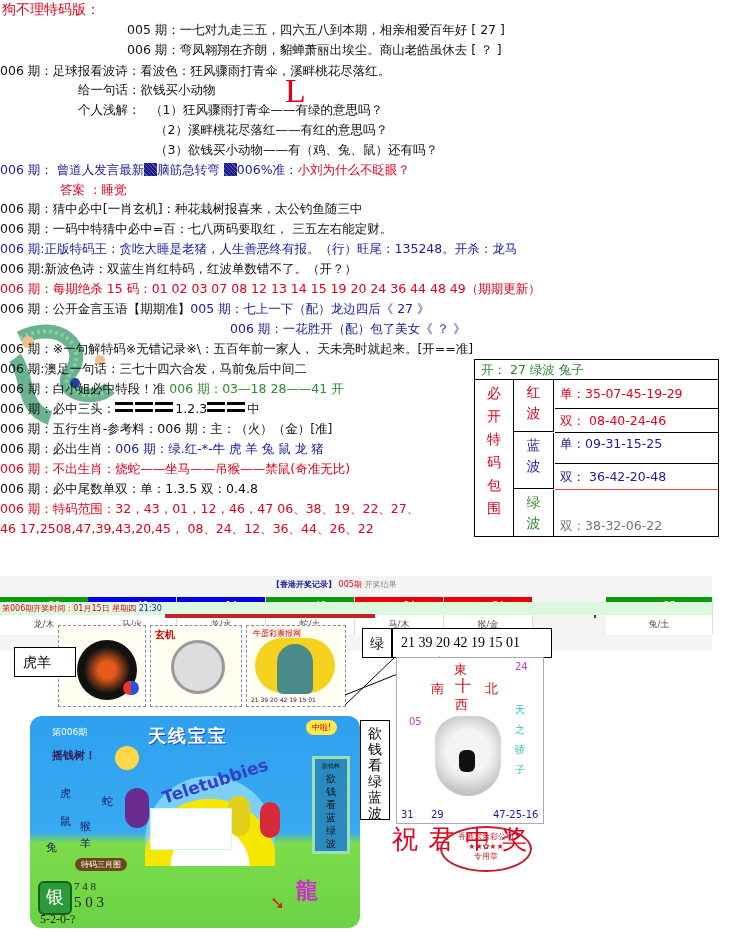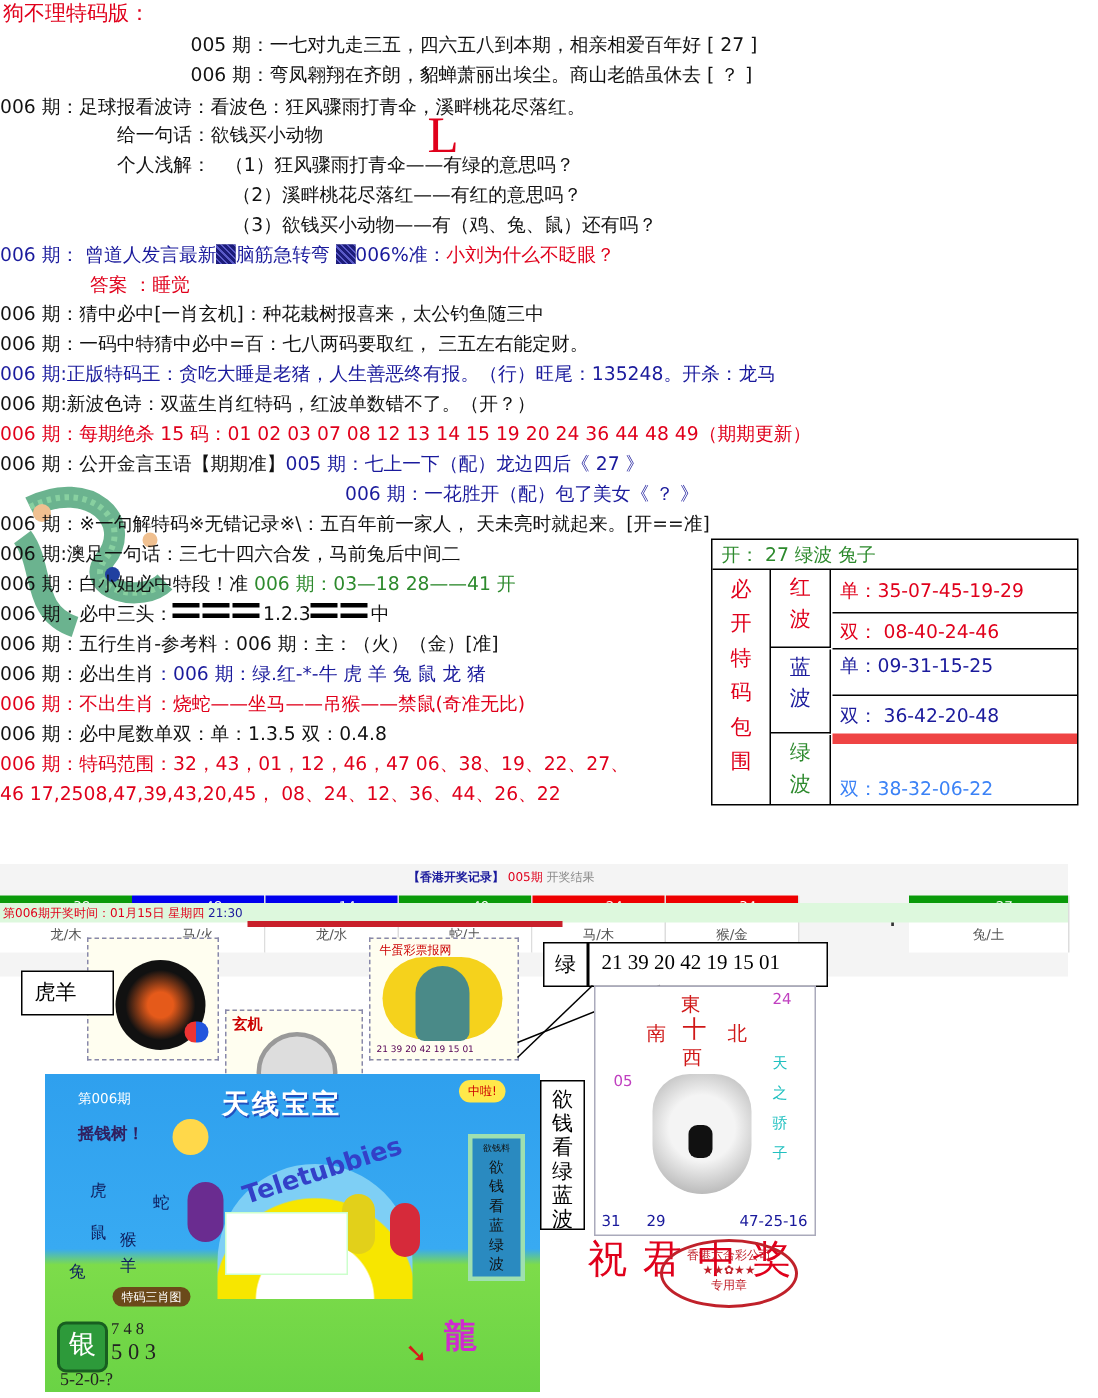--- a/index.html
+++ b/index.html
@@ -32,21 +32,21 @@
   .ball .zod { height:21px; line-height:21px; text-align:center; font-size:9px; color:#555; }
   #plus { position:absolute; left:560px; top:22px; width:70px; text-align:center; font-size:22px; color:#333; }
   #draw-time { position:absolute; left:0; top:602px; width:712px; height:13px; background:#ddf8dd; font-size:8px; line-height:13px; color:#e0001b; padding-left:2px; box-sizing:border-box; }
   #draw-time .tm { color:#1a1a9c; }
 
   
   .card { position:absolute; border:1px dashed #88a; background:#fffef0; box-sizing:border-box; }
   .callout { position:absolute; background:#fff; border:1px solid #000; font-size:14px; box-sizing:border-box; }
 
   
-  #tele { position:absolute; left:30px; top:716px; width:330px; height:212px; background:linear-gradient(#2fa0ee 0%, #38aaf2 55%, #7ddc4a 60%, #6ad345 100%); overflow:hidden; }
+  #tele { position:absolute; left:30px; top:716px; width:330px; height:212px; background:linear-gradient(#2fa0ee 0%, #38aaf2 55%, #7ddc4a 60%, #6ad345 100%); overflow:hidden;border-radius:12px; }
   #tele-rainbow { position:absolute; left:115px; top:60px; width:130px; height:90px; border-radius:65px 65px 0 0; background:radial-gradient(circle at 50% 100%, #fff 35%, #f7e600 36%, #f7e600 60%, #7ecff5 61%); }
   #tele-board { position:absolute; left:120px; top:92px; width:80px; height:40px; background:#fff; border:1px solid #cfc; }
   #tele-tree-note { position:absolute; left:104px; top:150px; width:118px; height:60px; background:#1e5c1e; border:3px solid #0e3e0e; color:#fff; font-size:6px; line-height:9px; padding:2px 4px; box-sizing:border-box; }
   #silver { position:absolute; left:8px; top:165px; width:30px; height:30px; border-radius:6px; background:#2d9a3a; border:2px solid #185e20; color:#fff; text-align:center; font-size:18px; line-height:28px; }
 
   #skull-card { position:absolute; left:396px; top:657px; width:146px; height:165px; background:#fff; border:1px solid #aab; }
   #stamp { position:absolute; left:440px; top:826px; width:88px; height:42px; border:2px solid #c0212a; border-radius:50%; color:#c0212a; font-size:8px; text-align:center; }
 </style>
 </head>
 <body>
@@ -123,27 +123,27 @@
       <div>波</div>
   </div>
   <div class="cell" style="top:20px;height:28px;line-height:28px;border-bottom:1px solid #000;color:#e0001b;">单：35-07-45-19-29</div>
   <div class="cell" style="top:49px;height:23px;line-height:23px;border-bottom:1px solid #000;color:#e0001b;">双：  08-40-24-46</div>
 
   <div class="grp" style="top:73px;height:56px;border-bottom:1px solid #000;color:#1a1a9c;padding-top:2px;box-sizing:border-box;">
     <div>蓝</div>
       <div>波</div>
   </div>
   <div class="cell" style="top:73px;height:30px;border-bottom:1px solid #000;color:#1a1a9c;">单：09-31-15-25</div>
-  <div class="cell" style="top:104px;height:25px;line-height:25px;border-bottom:7px solid #ef4444;color:#1a1a9c;">双：  36-42-20-48</div>
+  <div class="cell" style="top:104px;height:25px;line-height:25px;border-bottom:1px solid #ef4444;color:#1a1a9c;">双：  36-42-20-48</div>
 
   <div class="grp" style="top:130px;bottom:0;color:#2d8a2d;padding-top:2px;box-sizing:border-box;">
     <div>绿</div>
       <div>波</div>
   </div>
-  <div class="cell" style="top:155px;height:22px;color:#3b82f6;">双：38-32-06-22</div>
+  <div class="cell" style="top:155px;height:22px;color:#737373;">双：38-32-06-22</div>
 </div>
 
 <div id="result-bar">
   <div id="result-title">
     <span class="t1">【香港开奖记录】</span>
     <span class="t2">005期</span>
     <span>开奖结果</span>
   </div>
   <div class="ball" style="left:0;">
     <div class="num" style="background:#0a9a0a;">38</div>
@@ -178,21 +178,21 @@
 <div id="draw-time">
   <span>第006期开奖时间：01月15日 星期四</span>
   <span class="tm">21:30</span>
 </div>
 <div class="abs" style="left:165px;top:614px;width:210px;height:4px;background:#c8202a;"></div>
 
 <div class="card" style="left:58px;top:625px;width:88px;height:82px;">
   <div class="abs" style="left:18px;top:14px;width:60px;height:60px;border-radius:50%;background:radial-gradient(circle,#e55a1a 20%,#111 55%);"></div>
   <div class="abs" style="left:64px;top:55px;width:16px;height:14px;border-radius:7px;background:linear-gradient(90deg,#e33 50%,#2255dd 50%);"></div>
 </div>
-<div class="card" style="left:150px;top:625px;width:92px;height:82px;margin-top:48px;">
+<div class="card" style="left:150px;top:625px;width:92px;height:82px;">
   <div class="abs" style="left:4px;top:2px;font-size:10px;color:#c00;font-weight:bold;">玄机</div>
   <div class="abs" style="left:20px;top:14px;width:48px;height:48px;border-radius:50%;background:#ddd;border:3px solid #999;"></div>
 </div>
 <div class="card" style="left:246px;top:625px;width:100px;height:82px;">
   <div class="abs" style="left:6px;top:2px;font-size:8px;color:#c00;">牛蛋彩票报网</div>
   <div class="abs" style="left:8px;top:12px;width:80px;height:55px;border-radius:40px;background:#f5d21c;"></div>
   <div class="abs" style="left:30px;top:18px;width:36px;height:50px;border-radius:18px 18px 6px 6px;background:#4a8a88;"></div>
   <div class="abs" style="left:4px;top:70px;font-size:6px;color:#505;">21 39 20 42 19 15 01</div>
 </div>
 

